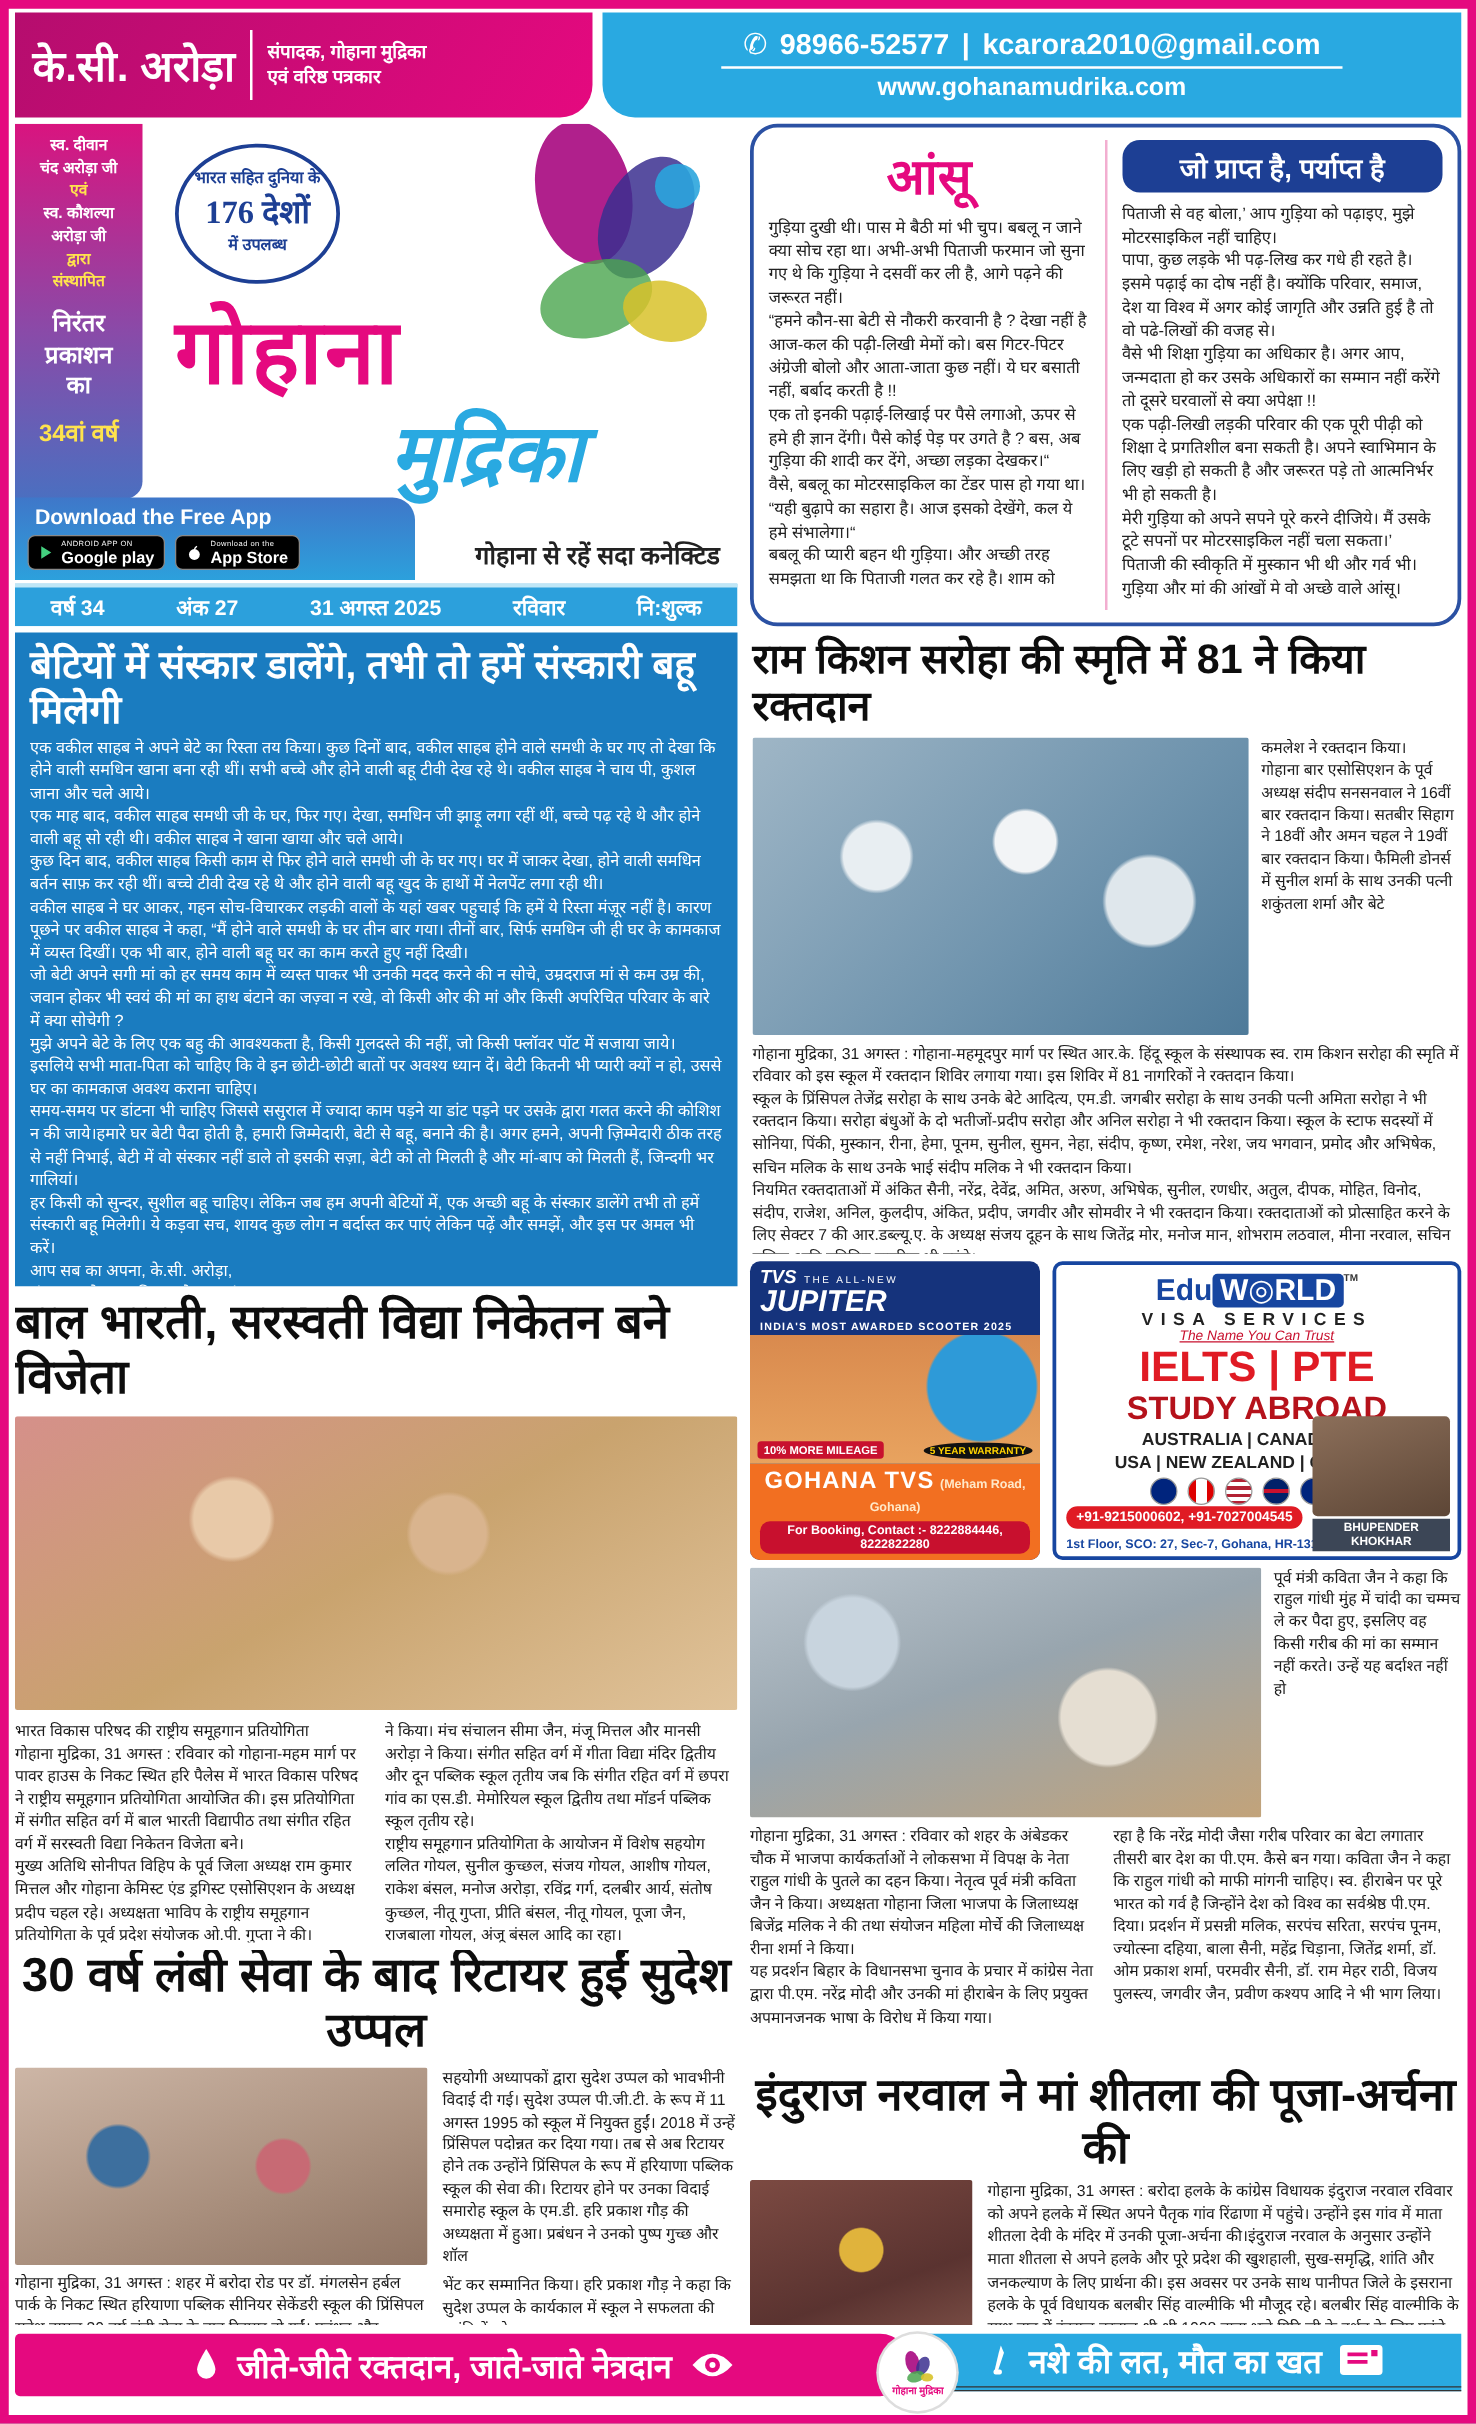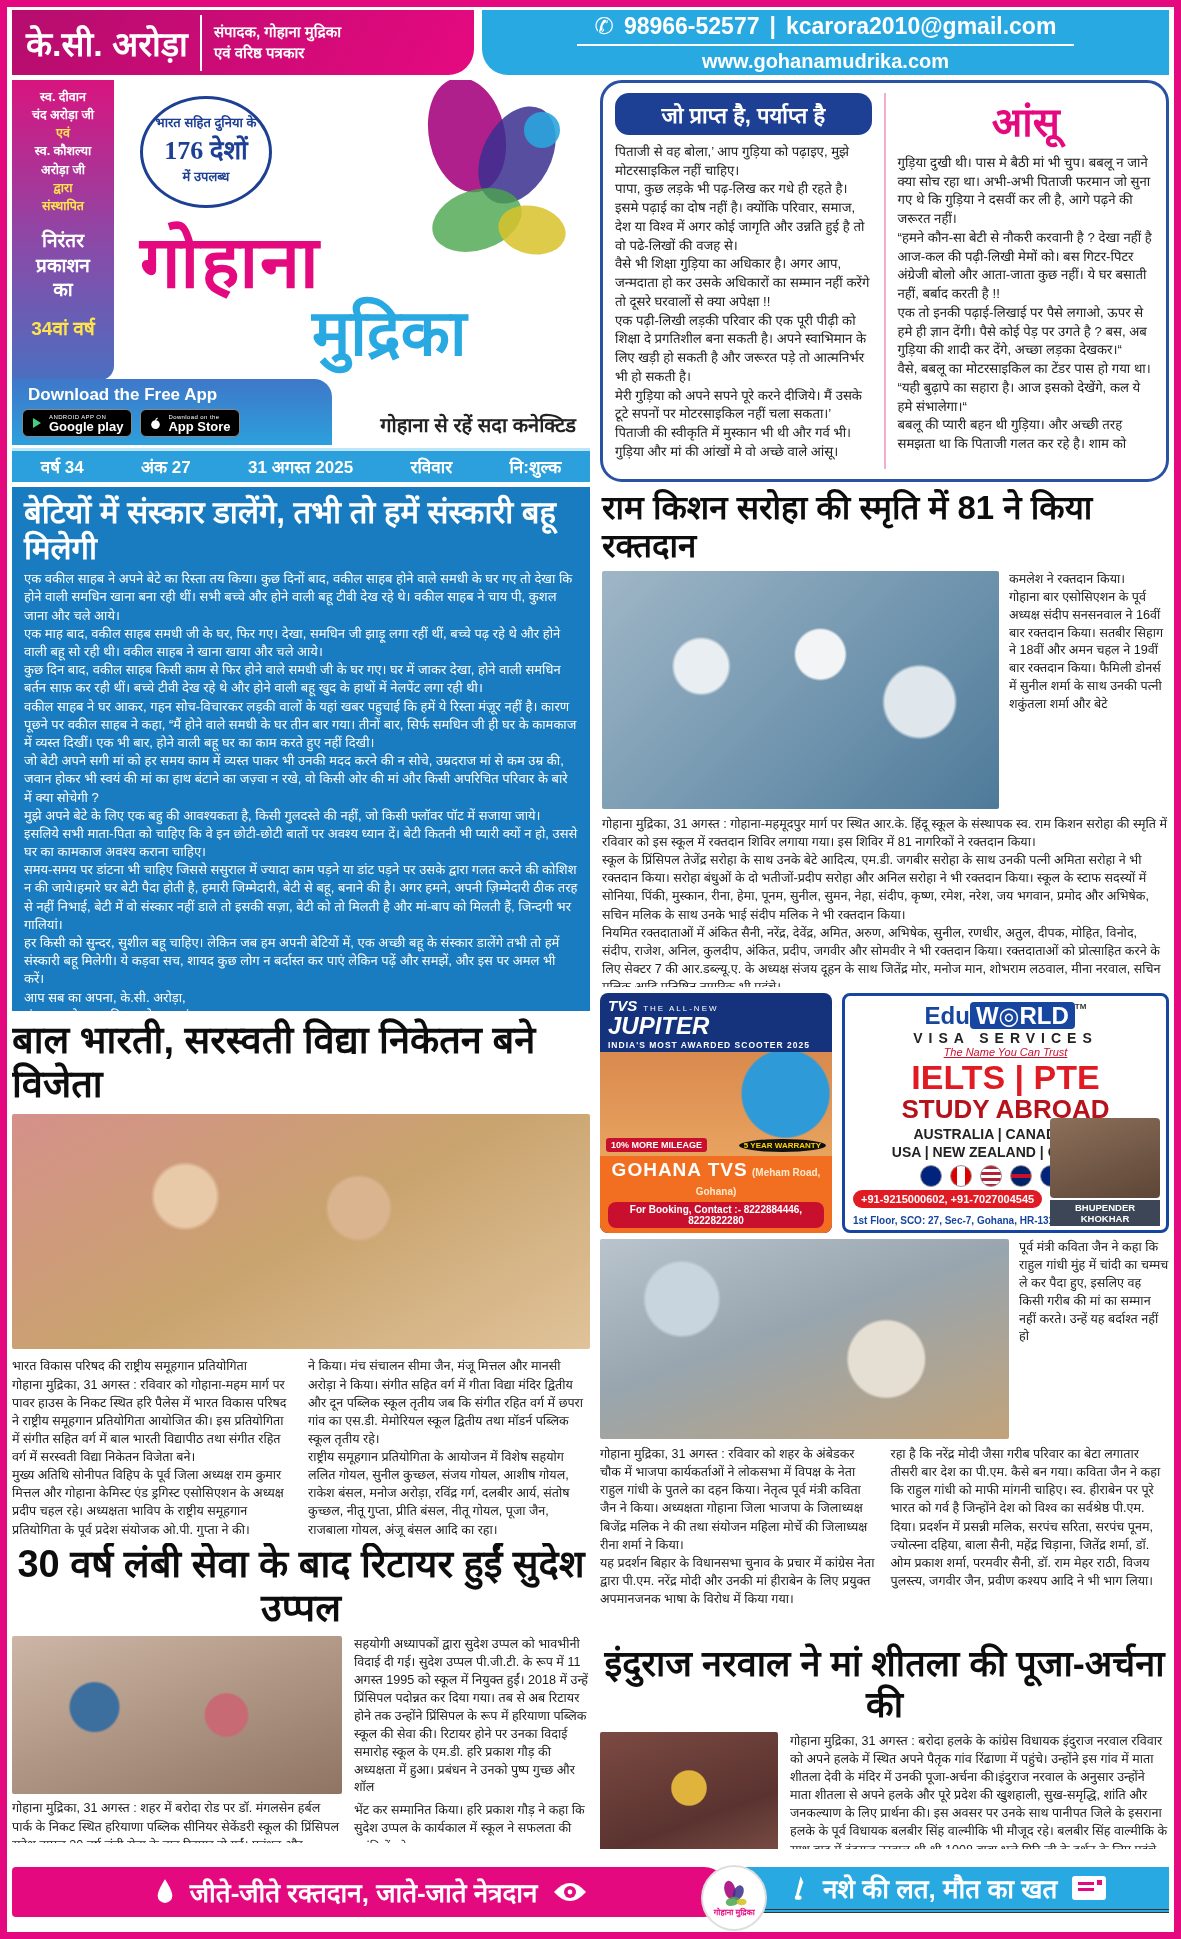--- a/index.html
+++ b/index.html
@@ -5,21 +5,21 @@
   html,body{margin:0;padding:0;background:#777;}
   *{box-sizing:border-box;}
   .page{
     width:1181px;height:1939px;background:#fff;
     border:7px solid #e5097f;padding:3px 5px;margin:0 auto;
     font-family:"Liberation Sans","DejaVu Sans",sans-serif;color:#111;
     display:flex;flex-direction:column;gap:5px;overflow:hidden;
   }
   .ml{white-space:pre-line;}
   
-  .header{display:flex;gap:8px;height:65px;flex:0 0 auto;}
+  .header{display:flex;gap:8px;height:84px;flex:0 0 auto;}
   .header-left{
     flex:0 0 462px;background:linear-gradient(120deg,#b50d6e,#e5097f);
     border-radius:0 0 26px 0;color:#fff;display:flex;align-items:center;
     padding:6px 14px;gap:12px;
   }
   .hname{font-size:34px;font-weight:bold;white-space:nowrap;}
   .hdiv{width:2px;height:56px;background:#fff;}
   .hrole{font-size:15px;font-weight:bold;line-height:1.35;}
   .header-right{
     flex:1;background:#29a9e1;color:#fff;display:flex;flex-direction:column;
@@ -50,21 +50,21 @@
   .badge .small{font-size:6px;letter-spacing:.4px;}
   .badge .big{font-size:13px;font-weight:bold;}
   .circle176{
     position:absolute;left:128px;top:16px;width:132px;height:112px;border:3px solid #1d3f94;
     border-radius:50%;text-align:center;color:#1d3f94;padding-top:14px;background:#fff;z-index:3;
   }
   .c-small{font-size:13px;font-weight:bold;}
   .c-big{font-size:26px;font-weight:bold;font-family:"Liberation Serif","DejaVu Serif",serif;}
   .flower{position:absolute;right:8px;top:0;width:200px;height:210px;z-index:1;}
   .logoword1{position:absolute;left:128px;top:130px;font-size:72px;font-weight:bold;color:#e5097f;z-index:2;letter-spacing:2px;}
-  .logoword2{position:absolute;left:300px;top:207px;font-size:64px;font-weight:bold;color:#29a9e1;z-index:2;}
+  .logoword2{position:absolute;left:300px;top:218px;font-size:64px;font-weight:bold;color:#29a9e1;z-index:2;font-style:italic;}
   .tagline{position:absolute;right:14px;bottom:44px;font-size:20px;font-weight:bold;color:#222;}
   .datebar{
     position:absolute;left:0;bottom:0;width:100%;height:34px;background:#2ca0dc;
     display:flex;align-items:center;justify-content:space-around;color:#fff;
     font-size:17px;font-weight:bold;border-top:3px solid #bfe6f6;
   }
   
   .tearbox{
     flex:1;border:3px solid #2b51a3;border-radius:22px;background:#fff;
     display:flex;padding:10px 12px;gap:12px;overflow:hidden;
@@ -271,35 +271,35 @@
         <span>वर्ष 34</span>
         <span>अंक 27</span>
         <span>31 अगस्त 2025</span>
         <span>रविवार</span>
         <span>नि:शुल्क</span>
       </div>
     </div>
 
     <div class="tearbox">
       <div class="tearcol">
+        <h2 class="tears-title">आंसू</h2>
+        <div class="tearbody ml">गुड़िया दुखी थी। पास मे बैठी मां भी चुप। बबलू न जाने क्या सोच रहा था। अभी-अभी पिताजी फरमान जो सुना गए थे कि गुड़िया ने दसवीं कर ली है, आगे पढ़ने की जरूरत नहीं।
+“हमने कौन-सा बेटी से नौकरी करवानी है ? देखा नहीं है आज-कल की पढ़ी-लिखी मेमों को। बस गिटर-पिटर अंग्रेजी बोलो और आता-जाता कुछ नहीं। ये घर बसाती नहीं, बर्बाद करती है !!
+एक तो इनकी पढ़ाई-लिखाई पर पैसे लगाओ, ऊपर से हमे ही ज्ञान देंगी। पैसे कोई पेड़ पर उगते है ? बस, अब गुड़िया की शादी कर देंगे, अच्छा लड़का देखकर।“
+वैसे, बबलू का मोटरसाइकिल का टेंडर पास हो गया था। “यही बुढ़ापे का सहारा है। आज इसको देखेंगे, कल ये हमे संभालेगा।“
+बबलू की प्यारी बहन थी गुड़िया। और अच्छी तरह समझता था कि पिताजी गलत कर रहे है। शाम को</div>
+      </div>
+      <div class="tearcol">
         <h2 class="enough-title">जो प्राप्त है, पर्याप्त है</h2>
         <div class="tearbody ml">पिताजी से वह बोला,’ आप गुड़िया को पढ़ाइए, मुझे मोटरसाइकिल नहीं चाहिए।
 पापा, कुछ लड़के भी पढ़-लिख कर गधे ही रहते है। इसमे पढ़ाई का दोष नहीं है। क्योंकि परिवार, समाज, देश या विश्व में अगर कोई जागृति और उन्नति हुई है तो वो पढे-लिखों की वजह से।
 वैसे भी शिक्षा गुड़िया का अधिकार है। अगर आप, जन्मदाता हो कर उसके अधिकारों का सम्मान नहीं करेंगे तो दूसरे घरवालों से क्या अपेक्षा !!
 एक पढ़ी-लिखी लड़की परिवार की एक पूरी पीढ़ी को शिक्षा दे प्रगतिशील बना सकती है। अपने स्वाभिमान के लिए खड़ी हो सकती है और जरूरत पड़े तो आत्मनिर्भर भी हो सकती है।
 मेरी गुड़िया को अपने सपने पूरे करने दीजिये। मैं उसके टूटे सपनों पर मोटरसाइकिल नहीं चला सकता।’
 पिताजी की स्वीकृति में मुस्कान भी थी और गर्व भी। गुड़िया और मां की आंखों मे वो अच्छे वाले आंसू।</div>
-      </div>
-      <div class="tearcol">
-        <h2 class="tears-title">आंसू</h2>
-        <div class="tearbody ml">गुड़िया दुखी थी। पास मे बैठी मां भी चुप। बबलू न जाने क्या सोच रहा था। अभी-अभी पिताजी फरमान जो सुना गए थे कि गुड़िया ने दसवीं कर ली है, आगे पढ़ने की जरूरत नहीं।
-“हमने कौन-सा बेटी से नौकरी करवानी है ? देखा नहीं है आज-कल की पढ़ी-लिखी मेमों को। बस गिटर-पिटर अंग्रेजी बोलो और आता-जाता कुछ नहीं। ये घर बसाती नहीं, बर्बाद करती है !!
-एक तो इनकी पढ़ाई-लिखाई पर पैसे लगाओ, ऊपर से हमे ही ज्ञान देंगी। पैसे कोई पेड़ पर उगते है ? बस, अब गुड़िया की शादी कर देंगे, अच्छा लड़का देखकर।“
-वैसे, बबलू का मोटरसाइकिल का टेंडर पास हो गया था। “यही बुढ़ापे का सहारा है। आज इसको देखेंगे, कल ये हमे संभालेगा।“
-बबलू की प्यारी बहन थी गुड़िया। और अच्छी तरह समझता था कि पिताजी गलत कर रहे है। शाम को</div>
       </div>
     </div>
   </div>
 
   <div class="main">
 
     <div class="colL">
 
       <div class="story sanskar">
         <h2 class="hl">बेटियों में संस्कार डालेंगे, तभी तो हमें संस्कारी बहू मिलेगी</h2>

